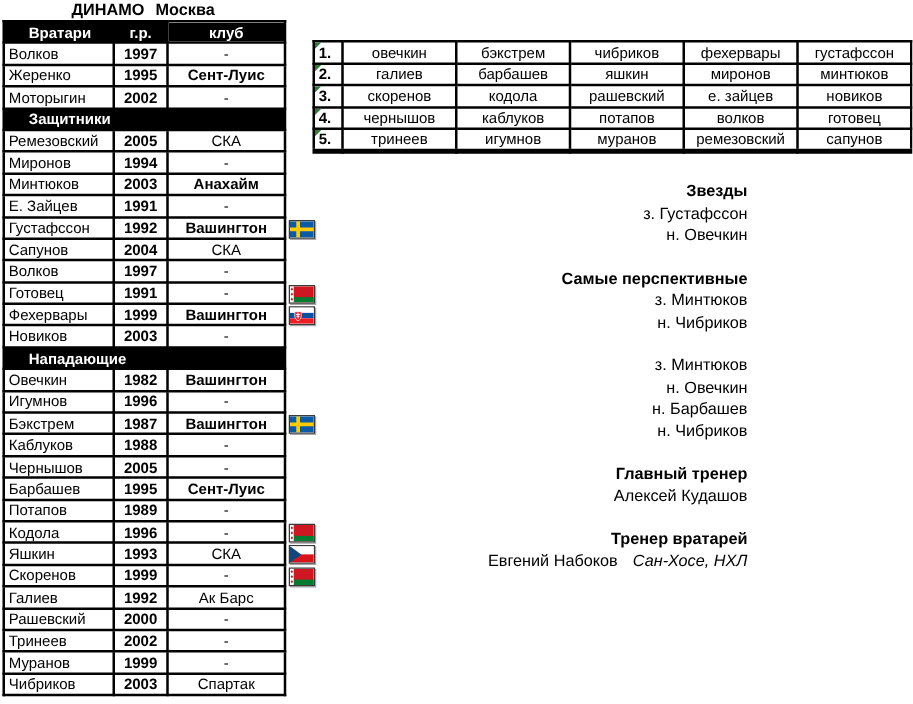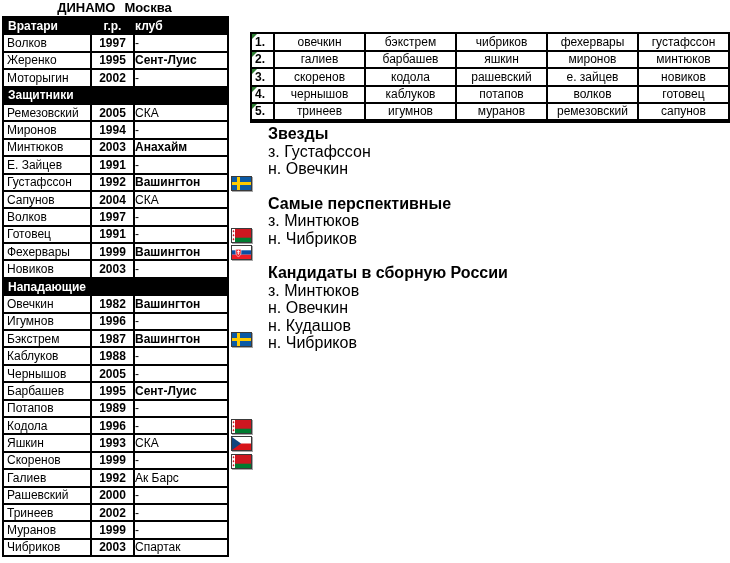--- a/index.html
+++ b/index.html
@@ -15,45 +15,45 @@
   
   table.roster { position:absolute; left:2px; top:16px; width:225px; height:541px;
                  border-collapse:collapse; table-layout:fixed; }
   table.roster col.c-name { width:88px; }
   table.roster col.c-year { width:43px; }
   table.roster col.c-club { width:94px; }
   table.roster td { border:2px solid #000; height:17.4px; font-size:12px; color:#000;
                     white-space:nowrap; overflow:visible; padding:0; line-height:14px; }
   table.roster td.name { text-align:left; padding-left:3px; }
   table.roster td.year { text-align:center; font-weight:bold; }
-  table.roster td.club { text-align:left; position:relative; }
+  table.roster td.club { text-align:center; position:relative; }
   table.roster td.club.bold { font-weight:bold;margin-left:43px; }
   table.roster tr.section td { background:#000; color:#fff; font-weight:bold; }
-  table.roster tr.section td.name { padding-left:4px;margin-left:28px; }
+  table.roster tr.section td.name { padding-left:19px;margin-left:28px; }
 
   .flag { position:absolute; right:-25px; top:1px; width:19px; height:13px;
           border:1px solid #3a3a3a; box-sizing:content-box; line-height:0;
           box-shadow:1px 1px 0 rgba(0,0,0,0.35); background:#fff; }
   .flag svg { display:block; }
 
   
   table.lines { position:absolute; left:250px; top:32px; width:478px;
                 border-collapse:collapse; table-layout:fixed; border:2px solid #000;
                 border-bottom:4px solid #000; }
   table.lines col.c-num { width:23px; }
   table.lines col.c-p { width:91px; }
   table.lines td { border:2px solid #000; height:17.5px; font-size:12px; color:#000;
                    text-align:center; white-space:nowrap; overflow:hidden; padding:0; }
   table.lines td.num { text-align:left; padding-left:3px; font-weight:bold; position:relative; }
   .corner { position:absolute; left:0; top:0; width:0; height:0;
             border-top:5px solid #2e7d32; border-right:5px solid transparent; }
 
   
-  .notes { position:absolute; left:268px; top:125px; width:330px; font-size:16px;
-           color:#000; line-height:17.5px; }
+  .notes { position:absolute; left:268px; top:144px; width:330px; font-size:13px;
+           color:#000; line-height:17.5px;text-align:right; }
   .note-section { margin-bottom:17px; }
   .note-heading { font-weight:bold; }
   .note-coach-club { font-style:italic; margin-left:12px; }
 </style>
 </head>
 <body>
 
 <div class="page">
 
   <div class="title">
@@ -326,21 +326,28 @@
         <div class="note-heading">Звезды</div>
         <div><span>з. Густафссон</span></div>
         <div><span>н. Овечкин</span></div>
       </div>
       <div class="note-section">
         <div class="note-heading">Самые перспективные</div>
         <div><span>з. Минтюков</span></div>
         <div><span>н. Чибриков</span></div>
       </div>
       <div class="note-section">
-        <div class="note-heading">Кандидаты в сборную России</div>
         <div><span>з. Минтюков</span></div>
         <div><span>н. Овечкин</span></div>
-        <div><span>н. Кудашов</span></div>
+        <div><span>н. Барбашев</span></div>
         <div><span>н. Чибриков</span></div>
       </div>
+      <div class="note-section">
+        <div class="note-heading">Главный тренер</div>
+        <div><span>Алексей Кудашов</span></div>
+      </div>
+      <div class="note-section">
+        <div class="note-heading">Тренер вратарей</div>
+        <div><span>Евгений Набоков</span><span class="note-coach-club">Сан-Хосе, НХЛ</span></div>
+      </div>
     </div>
 
 </div>
 
 </body></html>

